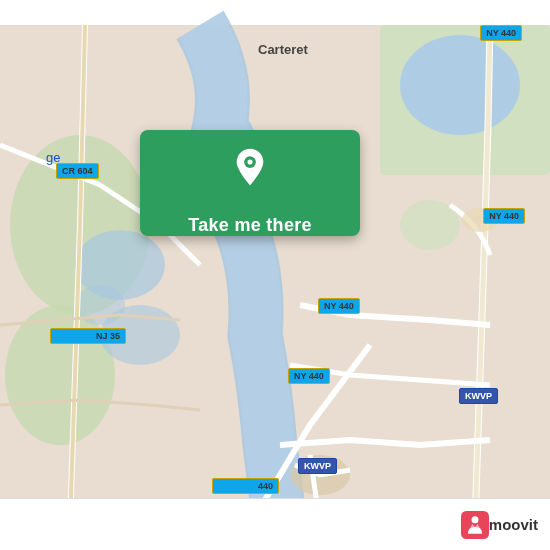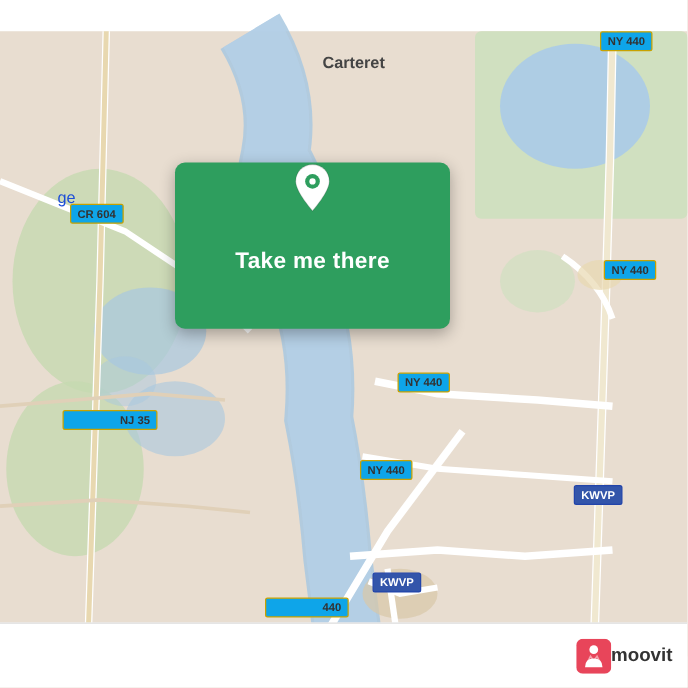--- a/index.html
+++ b/index.html
@@ -25,27 +25,27 @@
       top: 0; left: 0;
       width: 100%; height: 100%;
     }
 
     
     #action-card {
       position: absolute;
       top: 130px;
       left: 140px;
       width: 220px;
-      height: 133px;
+      height: 106px;
       background-color: #2e9e5e;
       border-radius: 8px;
       display: flex;
       flex-direction: column;
       align-items: center;
-      justify-content: flex-start;
+      justify-content: flex-end;
       cursor: pointer;
       box-shadow: 0 4px 12px rgba(0,0,0,0.3);
       gap: 16px;
     }
 
     #location-pin {
       width: 42px;
       height: 42px;
       margin-bottom: 10px;
     }

